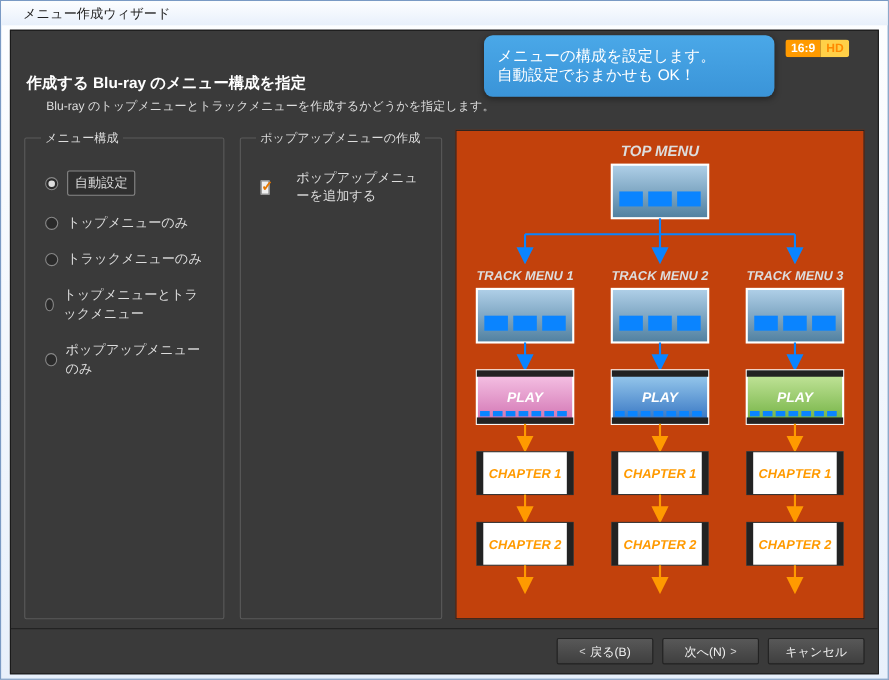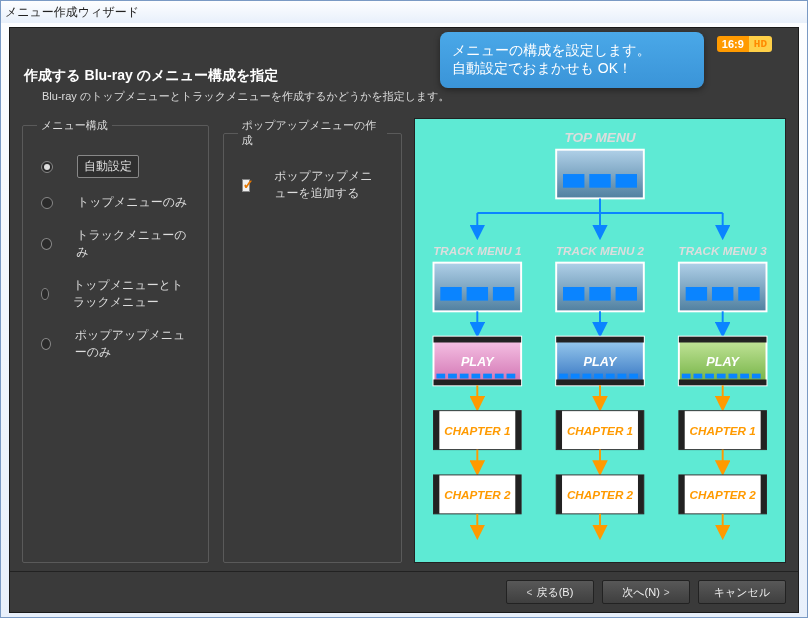--- a/index.html
+++ b/index.html
@@ -15,21 +15,21 @@
     width: 808px;
     height: 618px;
     background: linear-gradient(#fdfeff, #e8f0fb);
     border: 1px solid #7a9ac4;
     display: flex;
     flex-direction: column;
   }
   .titlebar {
     height: 22px;
     background: linear-gradient(#fdfeff, #e8f0fb);
-    padding: 3px 4px;
+    padding: 3px 20px;
     font-size: 12px;
     color: #222;
   }
   .content {
     margin: 4px 8px 8px 8px;
     flex: 1;
     background: #3a3a3a;
     border: 1px solid #1a1a1a;
     display: flex;
     flex-direction: column;
@@ -75,21 +75,20 @@
   }
   .hd-badge .ratio {
     background: #ff9a00;
     color: #fff;
     padding: 2px 5px;
   }
   .hd-badge .hd {
     background: #ffd048;
     color: #ff8a00;
     padding: 2px 5px;
-    font-family: Liberation Mono, monospace;
   }
   .body {
     display: flex;
     flex: 1;
     padding: 6px 12px 8px 12px;
     gap: 12px;
     overflow: hidden;
   }
   .left {
     width: 380px;
@@ -103,21 +102,21 @@
     padding: 14px 14px 14px 14px;
   }
   legend {
     color: #ddd;
     font-size: 11px;
     padding: 0 4px;
   }
   .radio-row {
     display: flex;
     align-items: center;
-    gap: 24px;
+    gap: 8px;
     padding: 8px 4px;
     color: #ddd;
     font-size: 12px;
     cursor: pointer;
   }
   .radio {
     width: 12px; height: 12px;
     border-radius: 50%;
     border: 1px solid #888;
     background: #2a2a2a;
@@ -155,21 +154,21 @@
   .checkbox.checked::after {
     content: "✓";
     position: absolute;
     top: -3px; left: 0;
     color: #e67700;
     font-size: 13px;
     font-weight: bold;
   }
   .preview {
     flex: 1;
-    background: #5eead4;
+    background: #c2410c;
     border: 1px solid #222;
     position: relative;
     overflow: hidden;
   }
   .preview svg { width: 100%; height: 100%; }
   .footer {
     background: #3a3a3a;
     border-top: 1px solid #222;
     padding: 8px 12px;
     display: flex;

